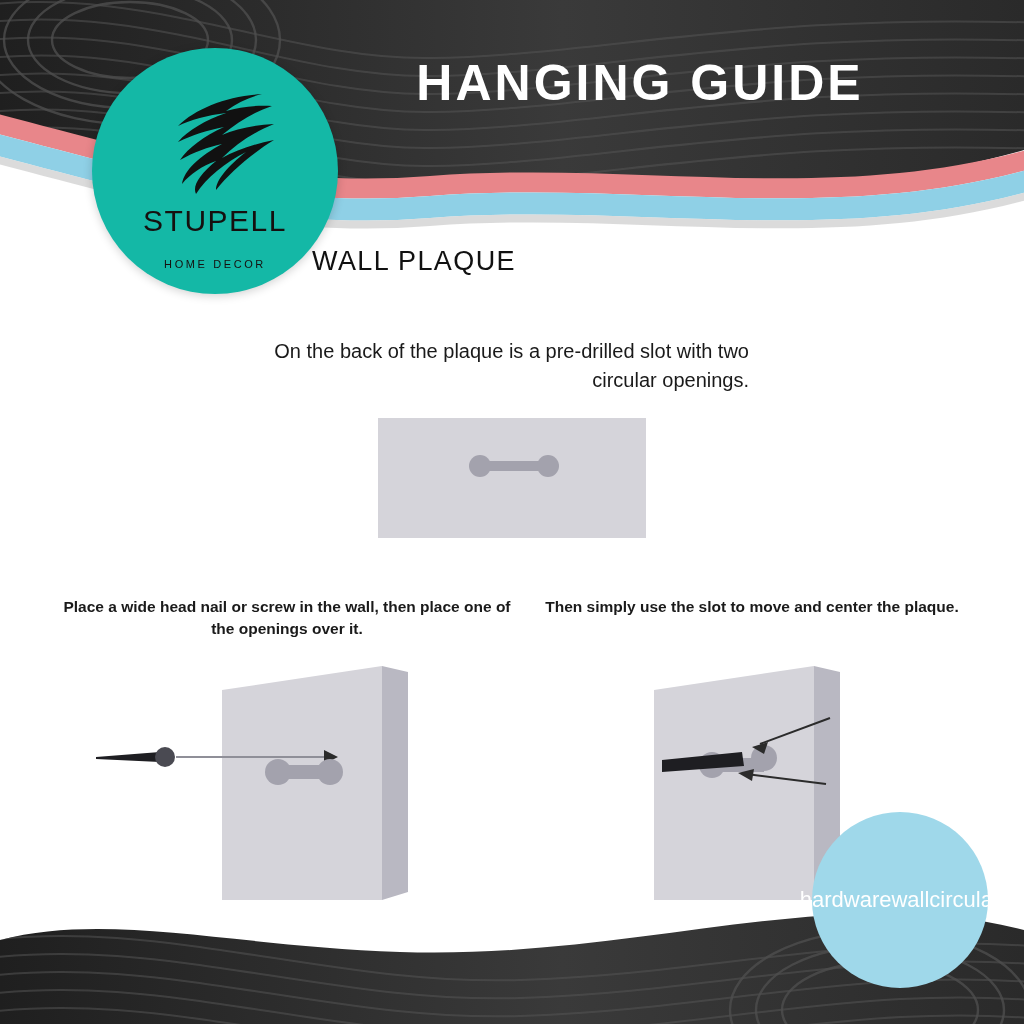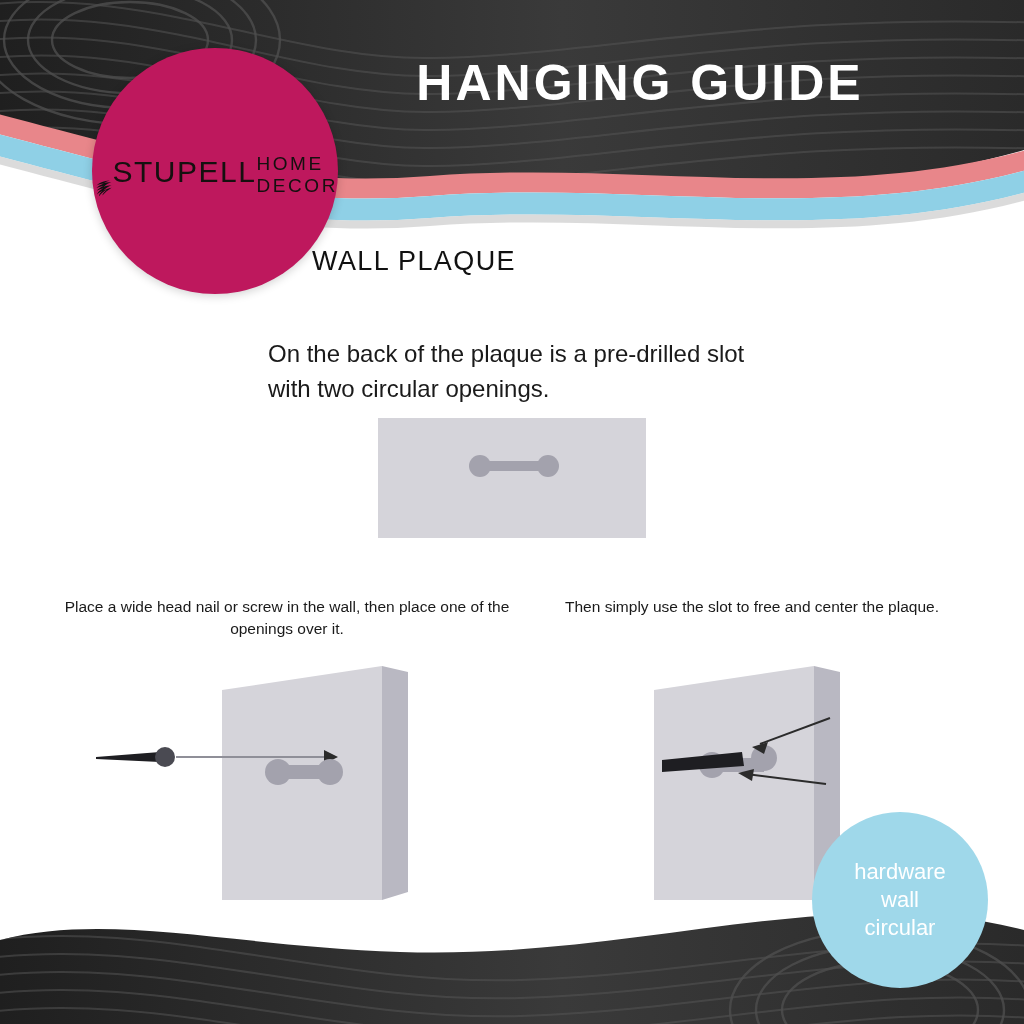--- a/index.html
+++ b/index.html
@@ -24,45 +24,45 @@
     height: 1024px;
   }
   
   #logo-badge {
     position: absolute;
     left: 92px;
     top: 48px;
     width: 246px;
     height: 246px;
     border-radius: 50%;
-    background: #be185d;
+    background: #14b8a6;
     box-shadow: 0 2px 10px rgba(0,0,0,0.18);
     z-index: 20;
     display: flex;
-    flex-direction: row;
+    flex-direction: column;
     align-items: center;
     justify-content: flex-start;
   }
   #logo-mark {
     margin-top: 34px;
     width: 130px;
     height: 120px;
   }
   #logo-name {
     font-size: 30px;
     letter-spacing: 1.5px;
     color: #15100f;
     font-weight: 400;
     margin-top: 2px;
   }
   #logo-sub {
-    font-size: 19px;
+    font-size: 11px;
     letter-spacing: 2.6px;
     color: #15100f;
-    margin-top: 8px;
+    margin-top: 20px;
   }
   
   #header-title {
     position: absolute;
     left: 360px;
     top: 54px;
     width: 560px;
     text-align: center;
     color: #ffffff;
     font-size: 50px;
@@ -78,53 +78,52 @@
     width: 400px;
     text-align: left;
     color: #111111;
     font-size: 27px;
     letter-spacing: 1.4px;
     z-index: 10;
   }
   
   #intro-text {
     position: absolute;
-    left: 268px;
+    left: 249px;
     top: 337px;
     width: 500px;
-    text-align: left;
+    text-align: right;
     color: #1a1a1a;
-    font-size: 24px;
+    font-size: 20px;
     line-height: 1.45;
     z-index: 10;
   }
   
   .step-caption {
     position: absolute;
     text-align: center;
     color: #1a1a1a;
     font-size: 15.5px;
     line-height: 1.45;
-    font-weight: 400;
+    font-weight: 700;
     z-index: 10;
   }
   #caption-1 { left: 62px; top: 596px; width: 450px; }
   #caption-2 { left: 540px; top: 596px; width: 424px; }
   
   #badge-hardware {
     position: absolute;
     left: 812px;
     top: 812px;
     width: 176px;
     height: 176px;
     border-radius: 50%;
     background: #9fd8ea;
     z-index: 25;
     display: flex;
-    flex-direction: column;
     align-items: center;
     justify-content: center;
     color: #ffffff;
     font-size: 22px;
     line-height: 1.28;
     text-align: center;
   }
   #badge-hardware span { display: block; }
 </style>
 </head>
@@ -214,21 +213,21 @@
     <rect x="378" y="418" width="268" height="120" fill="#d5d4da"></rect>
 
     <g>
       <circle cx="480" cy="466" r="11" fill="#a3a2ad"></circle>
       <rect x="480" y="461" width="68" height="10" fill="#a3a2ad"></rect>
       <circle cx="548" cy="466" r="11" fill="#a3a2ad"></circle>
     </g>
   </svg>
 
   <div class="step-caption" id="caption-1">Place a wide head nail or screw in the wall, then place one of the openings over it.</div>
-  <div class="step-caption" id="caption-2">Then simply use the slot to free and center the plaque.</div>
+  <div class="step-caption" id="caption-2">Then simply use the slot to move and center the plaque.</div>
 
   <svg class="layer" viewBox="0 0 1024 1024">
     <g>
 
       <path d="M222,690 L382,666 L382,900 L222,900 Z" fill="#d5d4da"></path>
 
       <path d="M382,666 L408,672 L408,892 L382,900 Z" fill="#b9b8c2"></path>
 
       <g>
         <path d="M96,757 L160,752 L160,762 L96,759 Z" fill="#1e1e22"></path>

